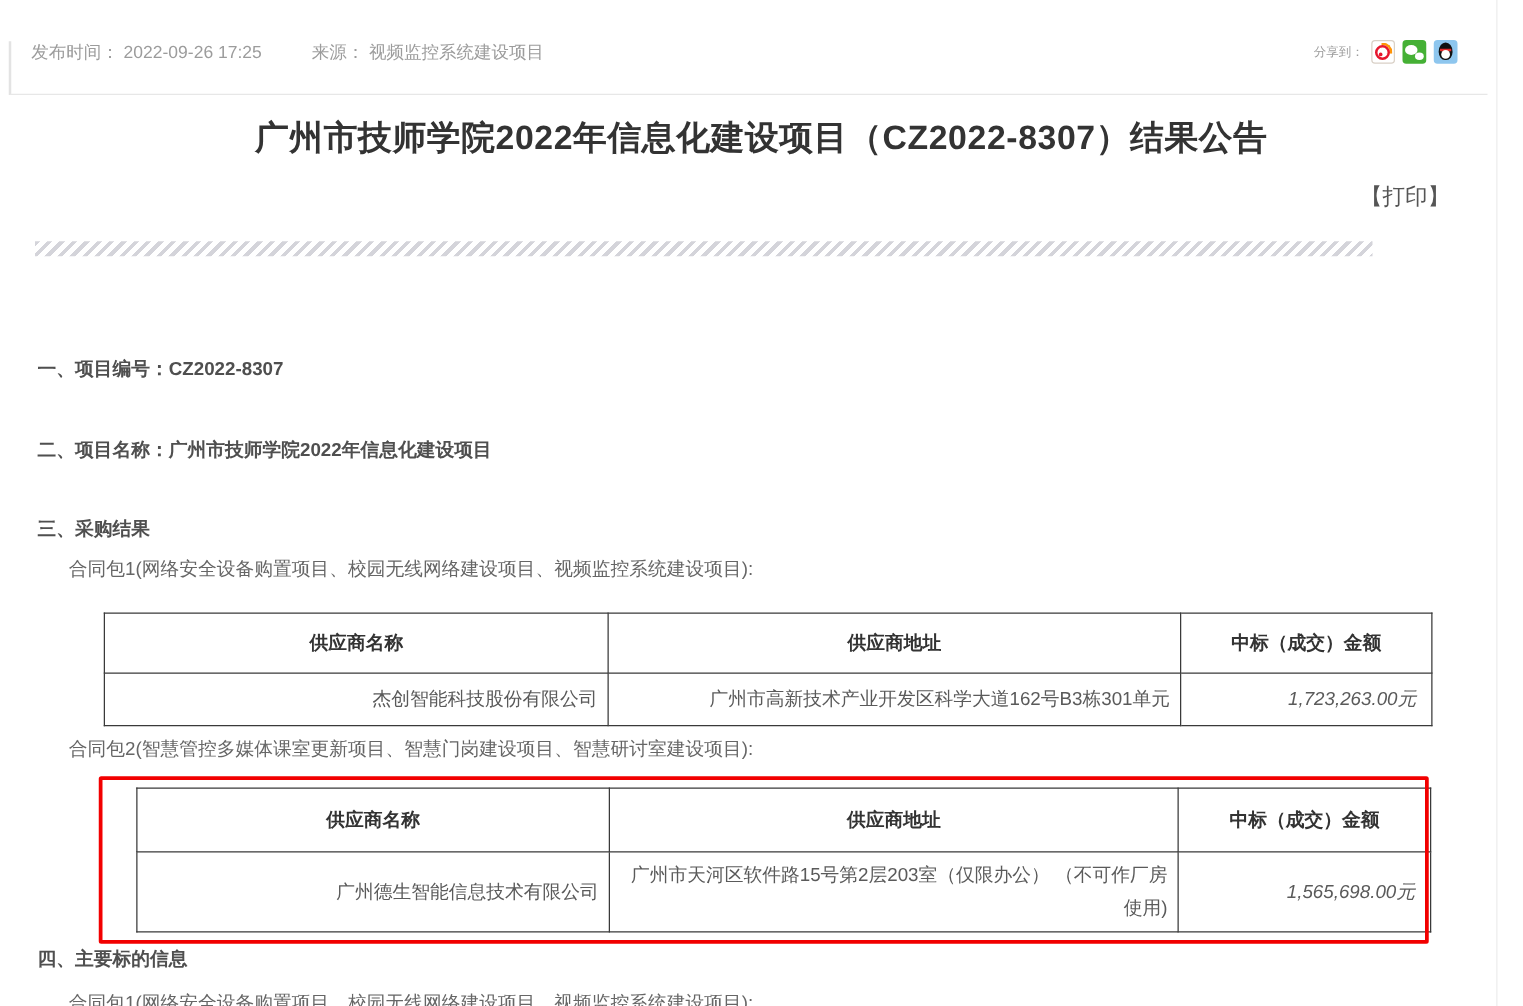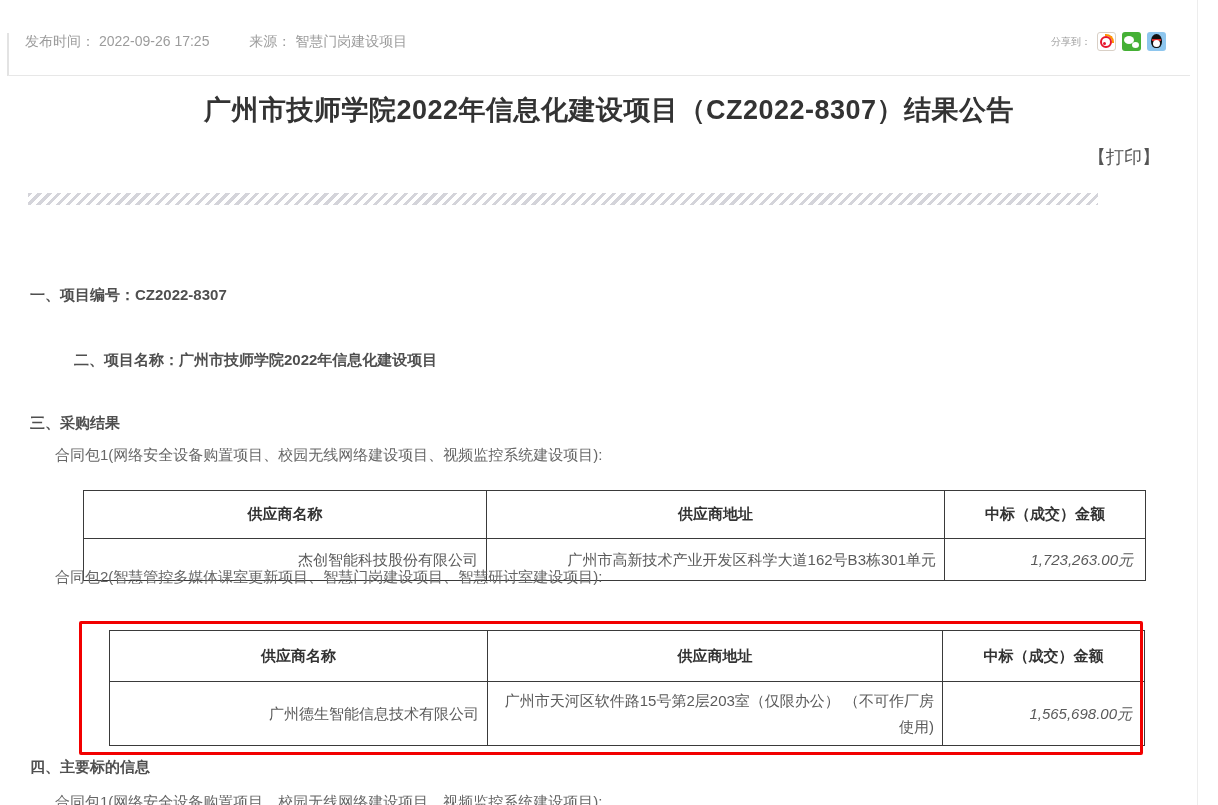--- a/index.html
+++ b/index.html
@@ -67,21 +67,21 @@
 
 <div id="page">
 
   <div class="abs corner-line"></div>
   <div class="abs page-right-line"></div>
 
   <div class="abs topbar">
     <span class="lbl">发布时间：</span>
     <span class="val">2022-09-26 17:25</span>
     <span class="lbl">来源：</span>
-    <span class="val">智慧门岗建设项目</span>
+    <span class="val">视频监控系统建设项目</span>
   </div>
 
   <div class="abs share">
     <span>分享到：</span>
     <span class="sicon weibo">
       <span class="flame"></span>
       <span class="eye"></span>
       <span class="pupil"></span>
     </span>
     <span class="sicon wechat">
@@ -96,21 +96,21 @@
   </div>
 
   <div class="abs top-rule"></div>
 
   <h1 class="abs title" style="margin:0;">广州市技师学院2022年信息化建设项目（CZ2022-8307）结果公告</h1>
   <span class="abs print">【打印】</span>
 
   <div class="abs hatch"></div>
 
   <div class="abs sect" style="top:286px;">一、项目编号：CZ2022-8307</div>
-  <div class="abs sect" style="top:351px;margin-left:44px;">二、项目名称：广州市技师学院2022年信息化建设项目</div>
+  <div class="abs sect" style="top:351px;">二、项目名称：广州市技师学院2022年信息化建设项目</div>
   <div class="abs sect" style="top:414px;">三、采购结果</div>
 
   <div class="abs pkg" style="top:446px;">合同包1(网络安全设备购置项目、校园无线网络建设项目、视频监控系统建设项目):</div>
   <table class="abs res t1">
     <colgroup>
         <col style="width:403px">
         <col style="width:458px">
         <col style="width:201px">
       </colgroup>
     <tbody>
@@ -120,21 +120,21 @@
       <th>中标（成交）金额</th>
     </tr>
     <tr>
       <td>杰创智能科技股份有限公司</td>
       <td>广州市高新技术产业开发区科学大道162号B3栋301单元</td>
       <td class="amount">1,723,263.00元</td>
     </tr>
   </tbody>
     </table>
 
-  <div class="abs pkg" style="top:568px;">合同包2(智慧管控多媒体课室更新项目、智慧门岗建设项目、智慧研讨室建设项目):</div>
+  <div class="abs pkg" style="top:590px;">合同包2(智慧管控多媒体课室更新项目、智慧门岗建设项目、智慧研讨室建设项目):</div>
   <table class="abs res t2">
     <colgroup>
         <col style="width:378px">
         <col style="width:455px">
         <col style="width:202px">
       </colgroup>
     <tbody>
         <tr>
       <th>供应商名称</th>
       <th>供应商地址</th>

